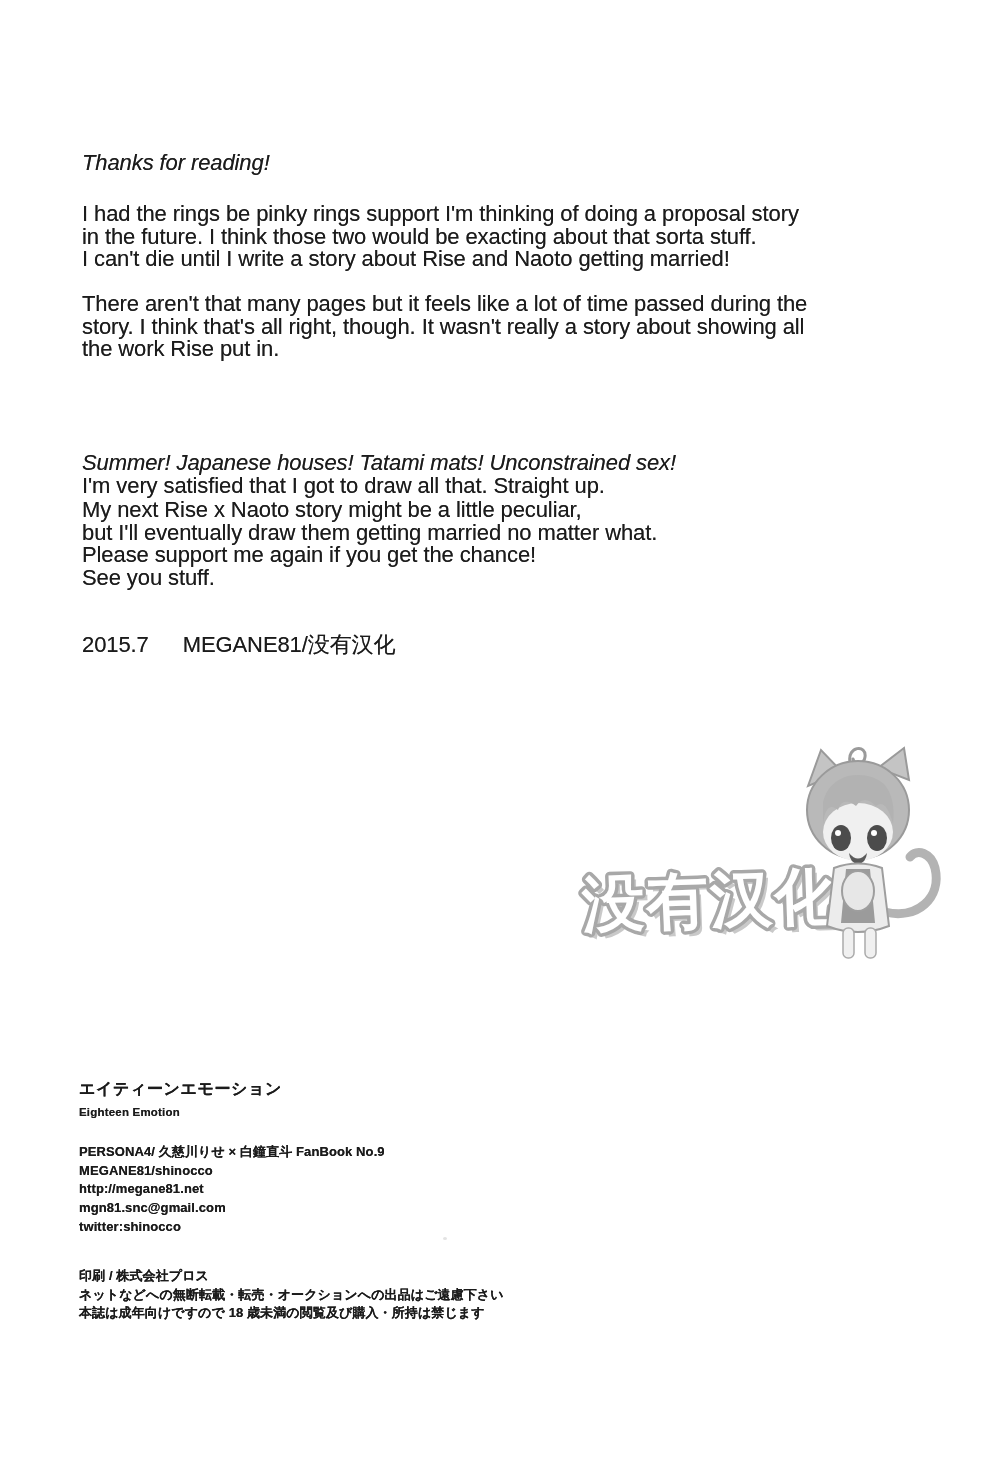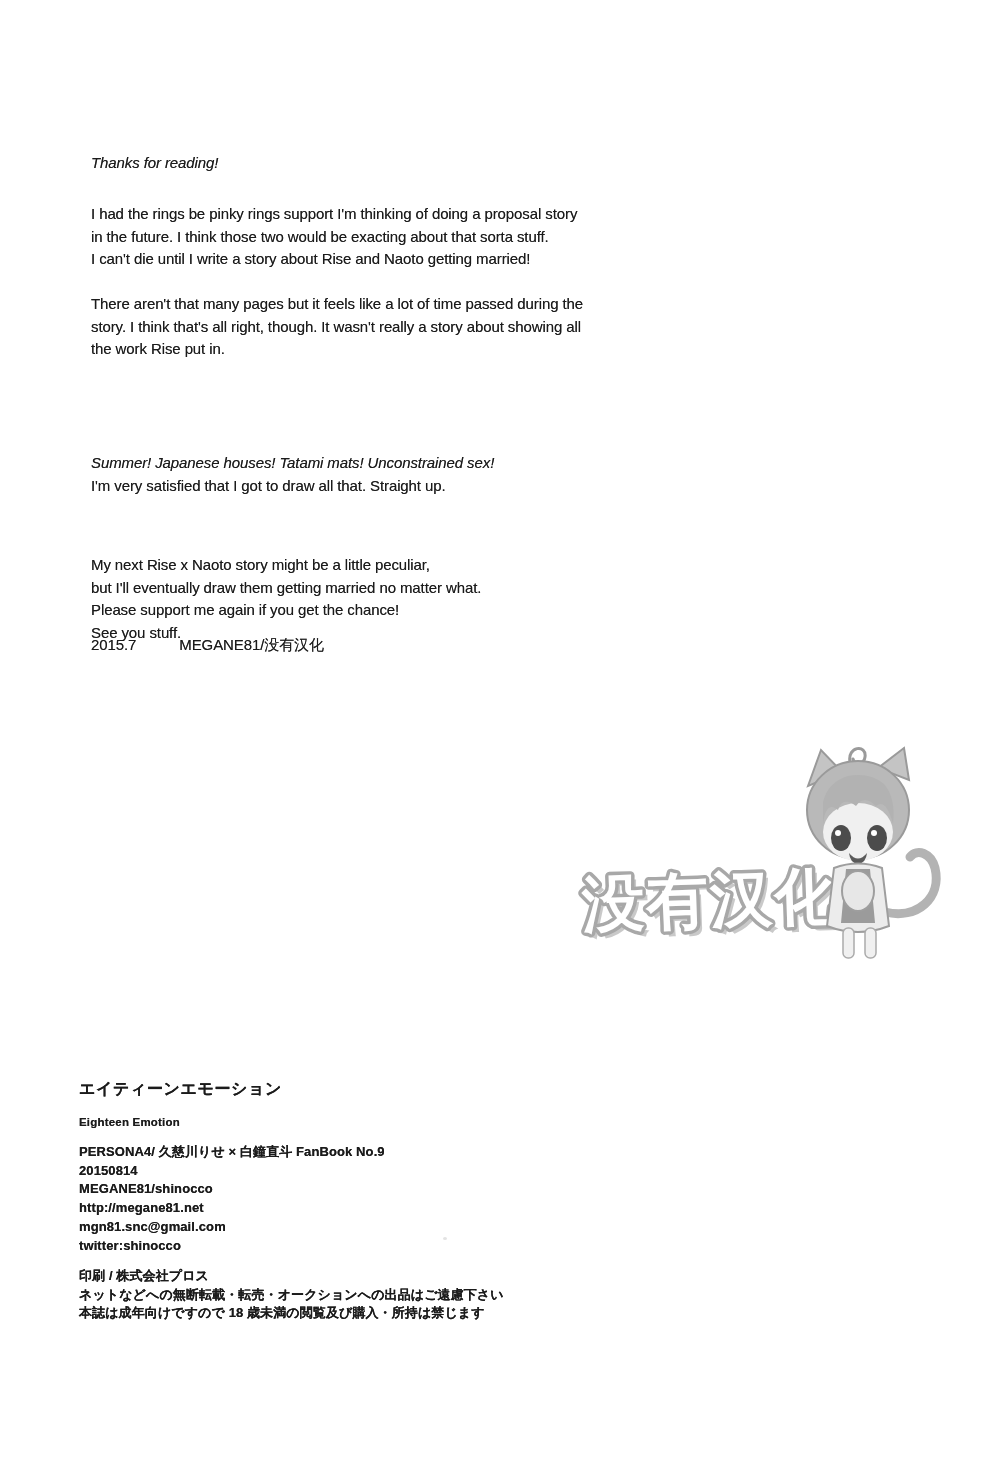--- a/index.html
+++ b/index.html
@@ -8,40 +8,39 @@
     width:1000px;height:1457px;
     background:#ffffff;
     font-family:"Liberation Sans", sans-serif;
     color:#1b1b1b;
     overflow:hidden;
     margin:0 auto;
   }
   
   .ablock{position:absolute;left:82px;}
   .line{
-    font-size:15px;
+    font-size:22px;
     line-height:22.5px;
     letter-spacing:-0.1px;
     white-space:nowrap;
     text-shadow:0 0 .45px rgba(0,0,0,.6);
-    margin-left:9px;
   }
   .italic{font-style:italic;}
   .sig{display:flex;gap:34px;}
   
   .watermark{position:absolute;left:575px;top:738px;width:380px;height:228px;}
   
   .cblock{position:absolute;left:79px;}
   .c-title-jp{
     font-size:16px;font-weight:bold;letter-spacing:.6px;
     line-height:19px;text-shadow:0 0 .6px rgba(0,0,0,.8);white-space:nowrap;
   }
   .c-title-en{
     font-size:11.5px;font-weight:bold;letter-spacing:.2px;
-    line-height:13px;margin-top:18px;text-shadow:0 0 .5px rgba(0,0,0,.7);white-space:nowrap;
+    line-height:13px;margin-top:8px;text-shadow:0 0 .5px rgba(0,0,0,.7);white-space:nowrap;
   }
   .c-line{
     font-size:13px;font-weight:bold;
     line-height:18.7px;letter-spacing:.1px;
     white-space:nowrap;
     text-shadow:0 0 .6px rgba(0,0,0,.8);
   }
   .speck{position:absolute;left:443px;top:1237px;width:4px;height:3px;background:#e3e3e3;border-radius:50%;}
 </style>
 </head>
@@ -64,21 +63,21 @@
     <div class="line">story. I think that's all right, though. It wasn't really a story about showing all</div>
     <div class="line">the work Rise put in.</div>
   </div>
 
 
   <div class="ablock" style="top:452px">
     <div class="line italic">Summer! Japanese houses! Tatami mats! Unconstrained sex!</div>
     <div class="line">I'm very satisfied that I got to draw all that. Straight up.</div>
   </div>
 
-  <div class="ablock" style="top:554px">
+  <div class="ablock" style="top:499px">
     <div class="line">My next Rise x Naoto story might be a little peculiar,</div>
     <div class="line">but I'll eventually draw them getting married no matter what.</div>
     <div class="line">Please support me again if you get the chance!</div>
     <div class="line">See you stuff.</div>
   </div>
 
   <div class="ablock sig" style="top:634px">
     <span class="line">2015.7</span>
     <span class="line">MEGANE81/没有汉化</span>
   </div>
@@ -124,21 +123,20 @@
 
   <div class="speck"></div>
 
   <div class="cblock" style="top:1079px">
     <div class="c-title-jp">エイティーンエモーション</div>
     <div class="c-title-en">Eighteen Emotion</div>
   </div>
 
   <div class="cblock" style="top:1143px">
     <div class="c-line">PERSONA4/ 久慈川りせ × 白鐘直斗 FanBook No.9</div>
-    <div class="c-line">20150814</div>
     <div class="c-line">MEGANE81/shinocco</div>
     <div class="c-line">http://megane81.net</div>
     <div class="c-line">mgn81.snc@gmail.com</div>
     <div class="c-line">twitter:shinocco</div>
   </div>
 
   <div class="cblock" style="top:1267px">
     <div class="c-line">印刷 / 株式会社プロス</div>
     <div class="c-line">ネットなどへの無断転載・転売・オークションへの出品はご遠慮下さい</div>
     <div class="c-line">本誌は成年向けですので 18 歳未満の閲覧及び購入・所持は禁じます</div>

